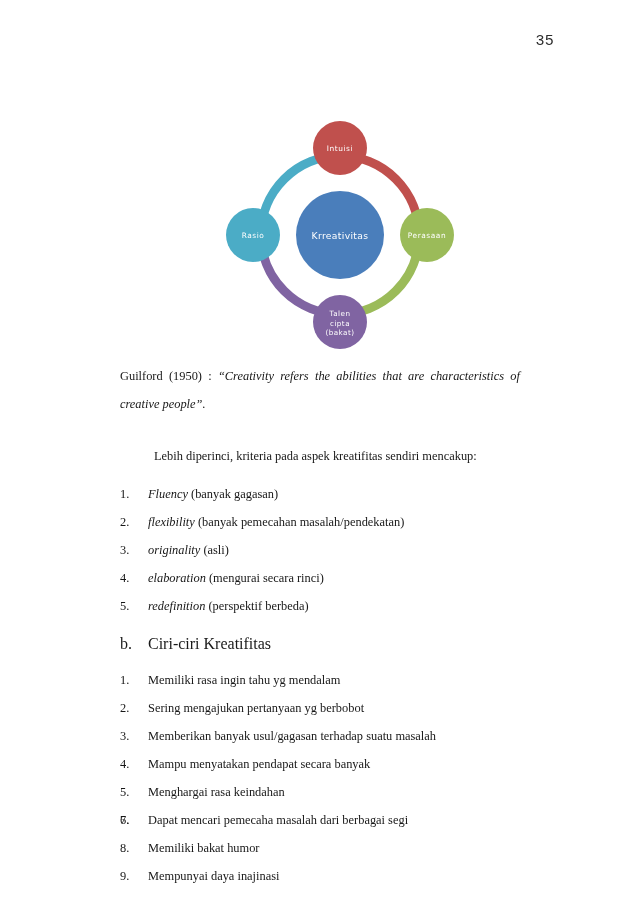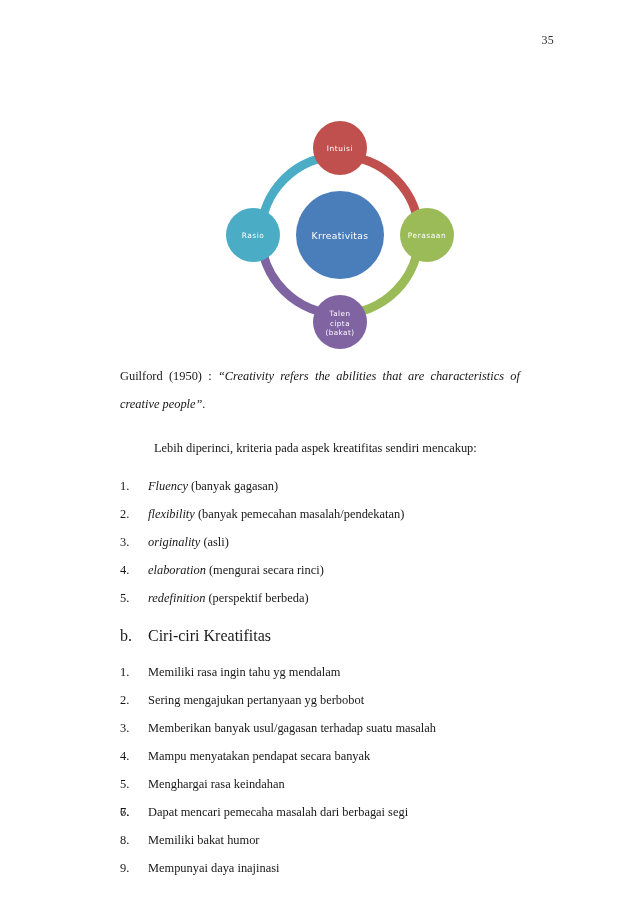--- a/index.html
+++ b/index.html
@@ -19,23 +19,24 @@
   .page {
     position: absolute;
     inset: 0;
     background: #ffffff;
   }
   
   .page-number {
     position: absolute;
     top: 33px;
     right: 84px;
-    font-size: 12px;
+    font-size: 15px;
     letter-spacing: 0.3px;
     color: #2b2b2b;
+    font-family: Liberation Mono, monospace;
   }
   
   .diagram-wrap {
     position: absolute;
     left: 216px;
     top: 116px;
     width: 248px;
     height: 238px;
   }
   .diagram-wrap svg {
@@ -61,29 +62,29 @@
   }
   p, li, .plain-line {
     margin: 0;
     font-size: 12.4px;
     line-height: 1.0;
     color: #171717;
   }
   .quote-para {
     text-align: justify;
     line-height: 28px;
-    margin-bottom: 16px;
+    margin-bottom: 8px;
   }
   .quote-para .lead { font-style: normal; }
   .quote-para .quoted { font-style: italic; }
 
   .indent-para {
     text-indent: 34px;
     line-height: 28px;
-    margin-top: 8px;
+    margin-top: 24px;
     margin-bottom: 10px;
   }
 
   ol.num-list {
     list-style: none;
     margin: 0;
     padding: 0;
   }
   ol.num-list li {
     position: relative;

